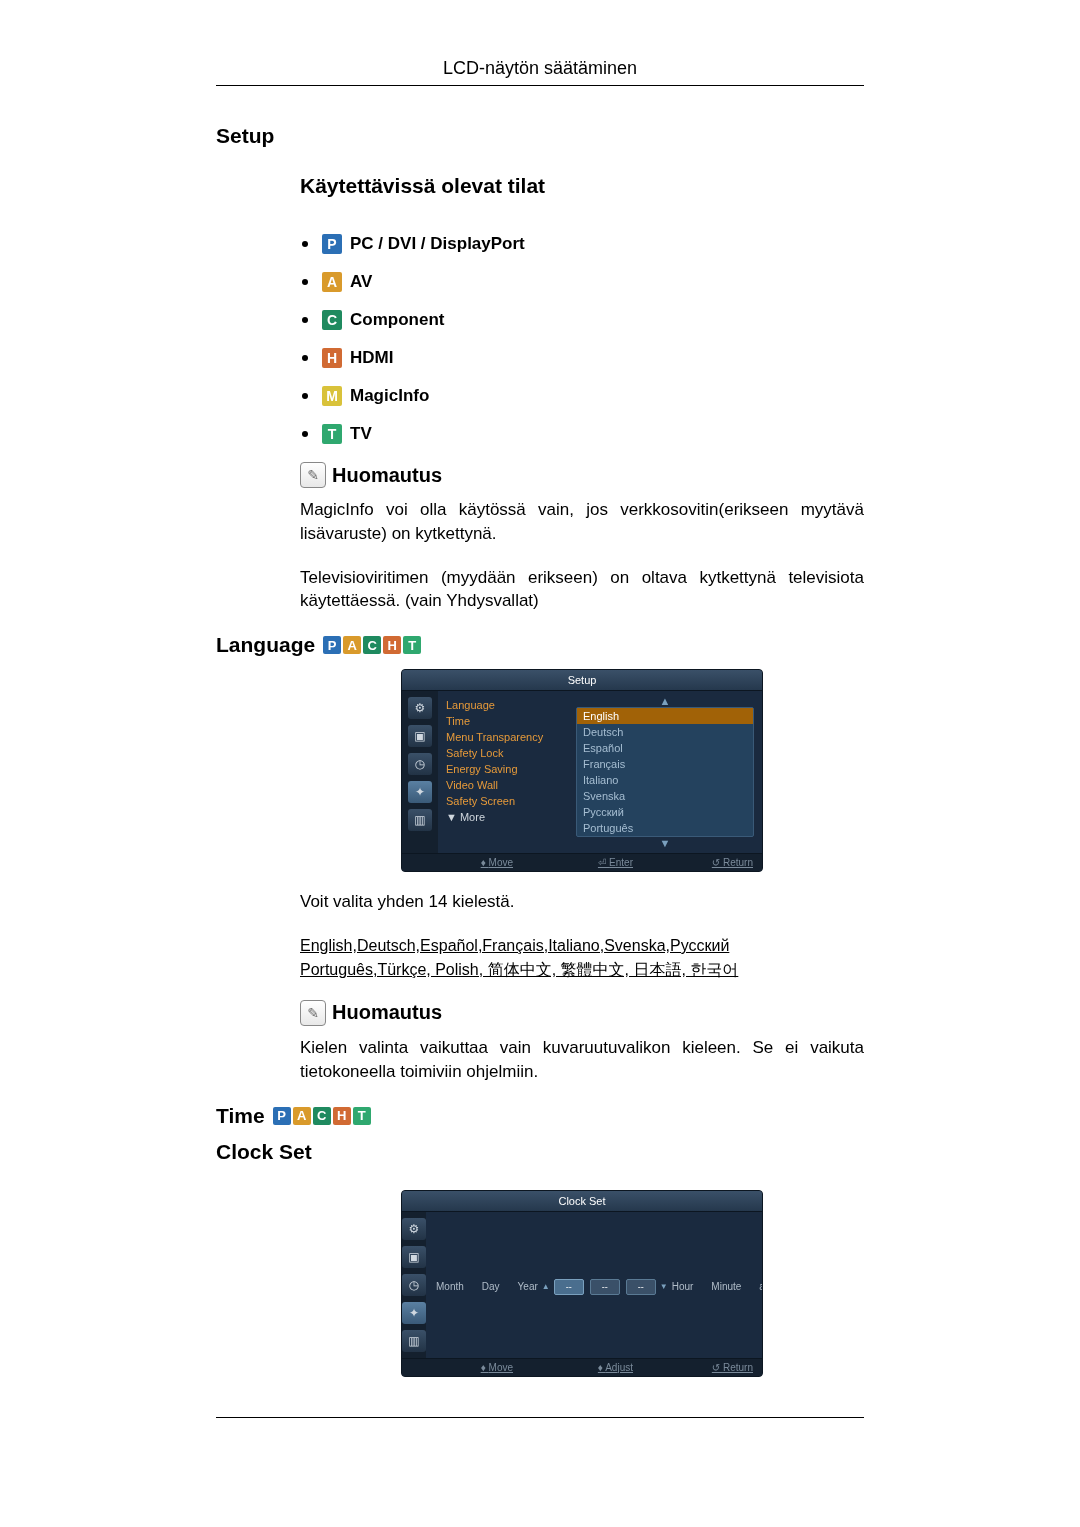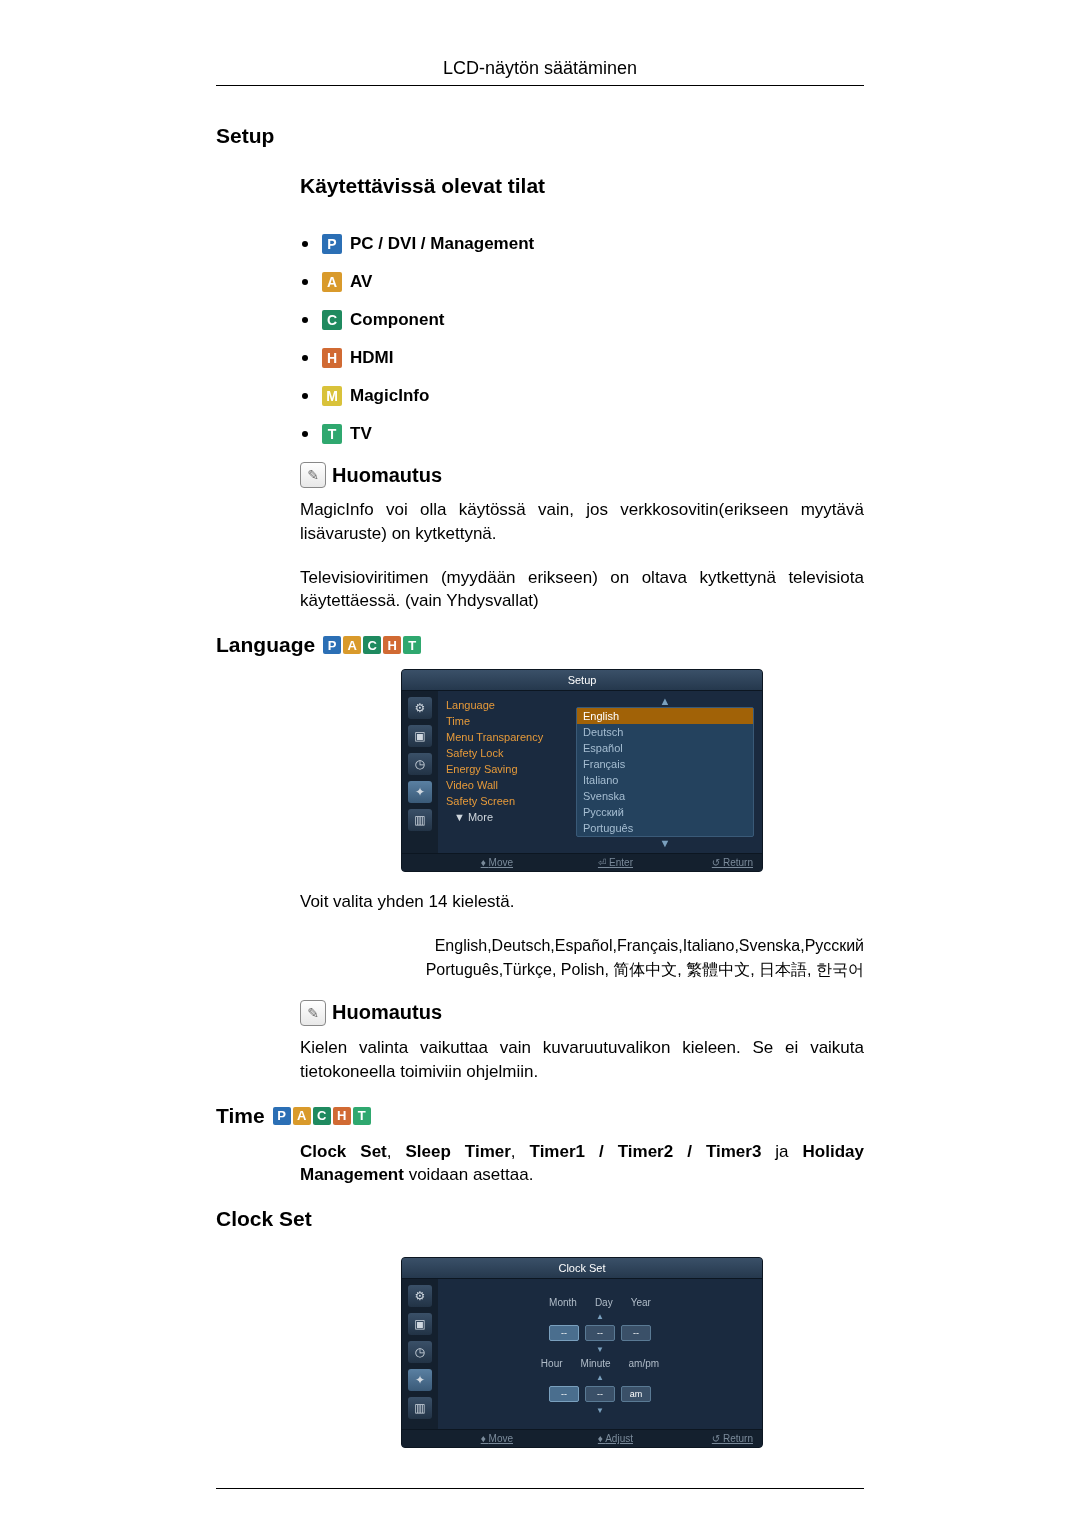--- a/index.html
+++ b/index.html
@@ -176,21 +176,21 @@
   }
   .osd-cols {
     flex: 1;
     display: flex;
   }
   .osd-col1 {
     width: 130px;
     padding: 6px 0 6px 8px;
   }
   .osd-col1 div { line-height: 16px; color: #e69a3a; }
-  .osd-col1 .more { color: #cfd6dd; margin-left: 8px; }
+  .osd-col1 .more { color: #cfd6dd; }
   .osd-col2 {
     flex: 1;
     padding: 4px 8px 4px 0;
   }
   .lang-list {
     background: #24425e;
     border: 1px solid #3a5a78;
     border-radius: 2px;
   }
   .lang-list div {
@@ -209,31 +209,31 @@
     color: #7a8a9a;
     border-top: 1px solid #0c1621;
   }
   .osd-footer div {
     flex: 1;
     text-align: right;
     padding: 3px 9px;
     text-decoration: underline;
   }
   .langs-block {
-    text-align: right;
+    text-align: left;
     margin-left: 84px;
     margin-bottom: 18px;
     font-size: 16px;
     line-height: 1.5;
+    text-decoration: underline;
   }
   .inline-bold { font-weight: bold; }
   .clock-body {
     flex: 1;
     display: flex;
-    flex-direction: column;
     align-items: center;
     justify-content: center;
     padding: 18px 10px 14px 10px;
     gap: 4px;
     color: #b0bcc8;
     font-size: 10px;
     text-align: center;
   }
   .clock-labels {
     display: flex;
@@ -267,21 +267,21 @@
   <div class="top-header">LCD-näytön säätäminen</div>
   <hr class="hr">
 
   <div class="h1">Setup</div>
   <div class="h2">Käytettävissä olevat tilat</div>
 
   <ul class="modes" id="modes-list">
       <li>
         <span class="dot"></span>
         <span class="mode-icon mode-p">P</span>
-        <span>PC / DVI / Management</span>
+        <span>PC / DVI / DisplayPort</span>
       </li>
       <li>
         <span class="dot"></span>
         <span class="mode-icon mode-a">A</span>
         <span>AV</span>
       </li>
       <li>
         <span class="dot"></span>
         <span class="mode-icon mode-c">C</span>
         <span>Component</span>
@@ -384,23 +384,20 @@
     <span>Time</span>
     <span class="mode-strip">
       <span class="mode-icon mode-p">P</span>
       <span class="mode-icon mode-a">A</span>
       <span class="mode-icon mode-c">C</span>
       <span class="mode-icon mode-h">H</span>
       <span class="mode-icon mode-t">T</span>
     </span>
   </div>
 
-  <div class="para">
-    <span class="inline-bold">Clock Set</span>, <span class="inline-bold">Sleep Timer</span>, <span class="inline-bold">Timer1 / Timer2 / Timer3</span><span> ja </span><span class="inline-bold">Holiday Management</span><span> voidaan aset­taa.</span>
-  </div>
 
   <div class="h1">Clock Set</div>
 
   <div class="osd-row">
     <div class="osd">
       <div class="osd-titlebar">Clock Set</div>
       <div class="osd-body">
         <div class="osd-iconstrip">
           <div class="osd-ic">⚙</div>
           <div class="osd-ic">▣</div>

